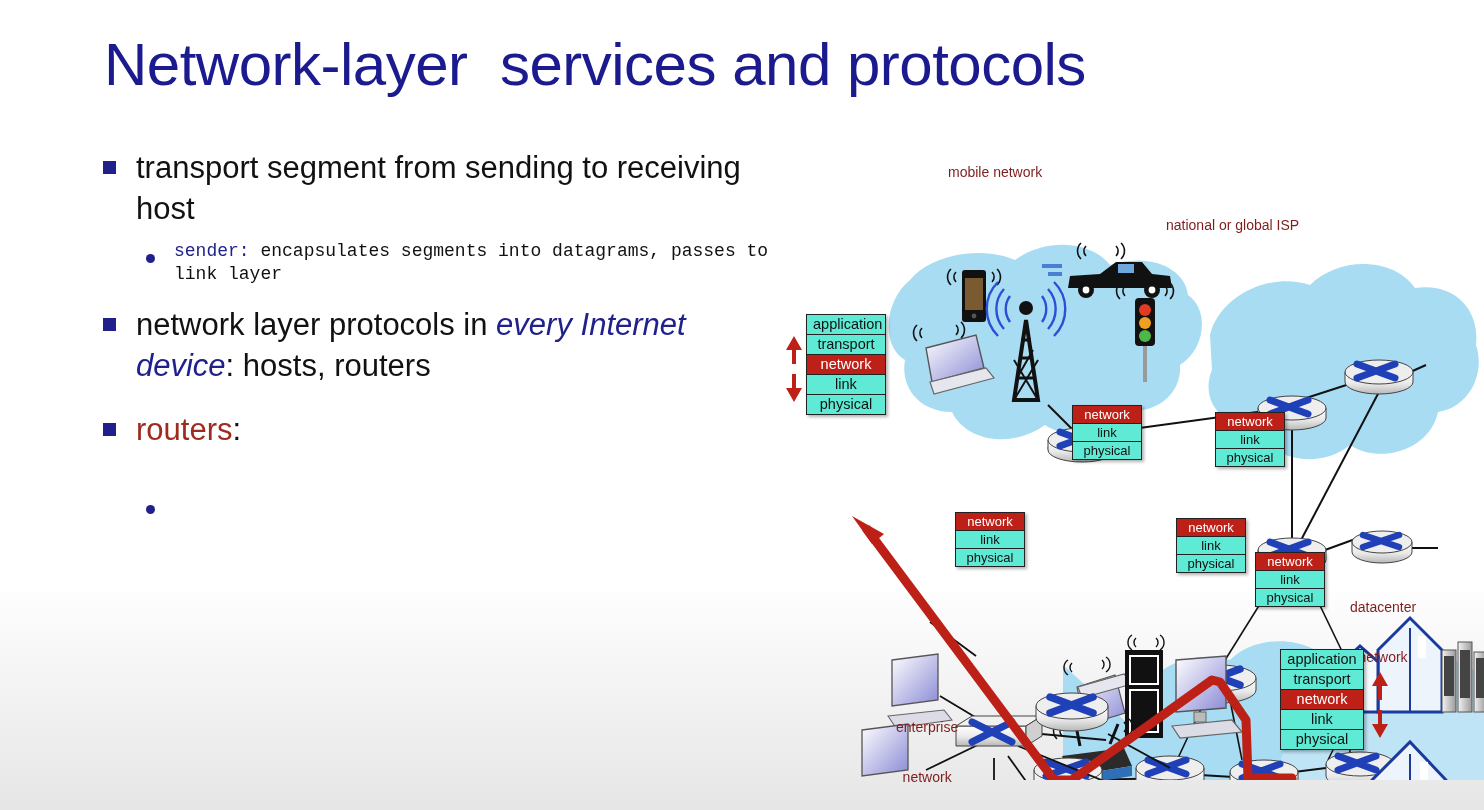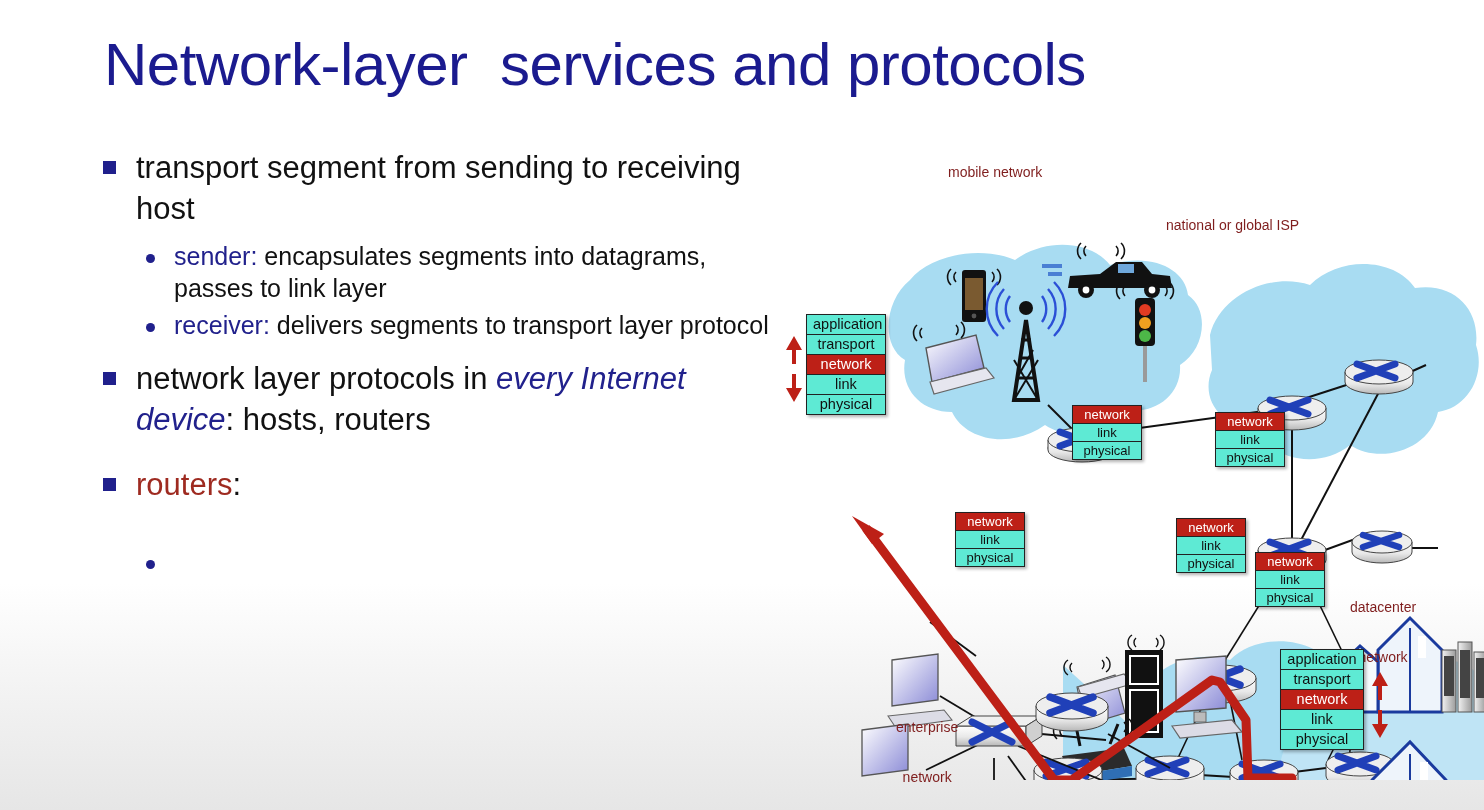--- a/index.html
+++ b/index.html
@@ -24,21 +24,21 @@
   .bullets{position:absolute;left:100px;top:148px;width:690px;}
   .l1{position:relative;padding-left:36px;margin-bottom:10px;}
   .l1 .sq{
     position:absolute;left:3px;top:13px;width:13px;height:13px;background:#20208c;
   }
   .l1 .txt{font-size:31px;line-height:1.32;color:#111;}
   .l2{position:relative;padding-left:74px;margin-top:2px;margin-bottom:4px;}
   .l2 .dot{
     position:absolute;left:46px;top:14px;width:9px;height:9px;border-radius:50%;background:#20208c;
   }
-  .l2 .txt{font-size:25px;line-height:1.3;color:#111;}
+  .l2 .txt{font-size:18px;line-height:1.3;color:#111;font-family:Liberation Mono, monospace;}
   .navy{color:#21218c;}
   .navy-i{color:#21218c;font-style:italic;}
   .dred{color:#9e2a20;margin-top:43px;}
   .gap{height:14px;}
 
   
   .diagram{position:absolute;left:780px;top:160px;width:704px;height:620px;}
   .diagram svg{display:block;}
 
   
@@ -66,24 +66,20 @@
     <div class="l1">
       <span class="sq"></span>
       <div class="txt">transport segment from sending to receiving host</div>
     </div>
 
     <div class="l2">
       <span class="dot"></span>
       <div class="txt"><span class="navy">sender:</span><span> encapsulates segments into datagrams, passes to link layer</span></div>
     </div>
 
-    <div class="l2">
-      <span class="dot"></span>
-      <div class="txt"><span class="navy">receiver:</span><span> delivers segments to transport layer protocol</span></div>
-    </div>
 
     <div class="gap"></div>
 
     <div class="l1">
       <span class="sq"></span>
       <div class="txt"><span>network layer protocols in </span><span class="navy-i">every Internet device</span><span>: hosts, routers</span></div>
     </div>
 
     <div class="gap"></div>
 

